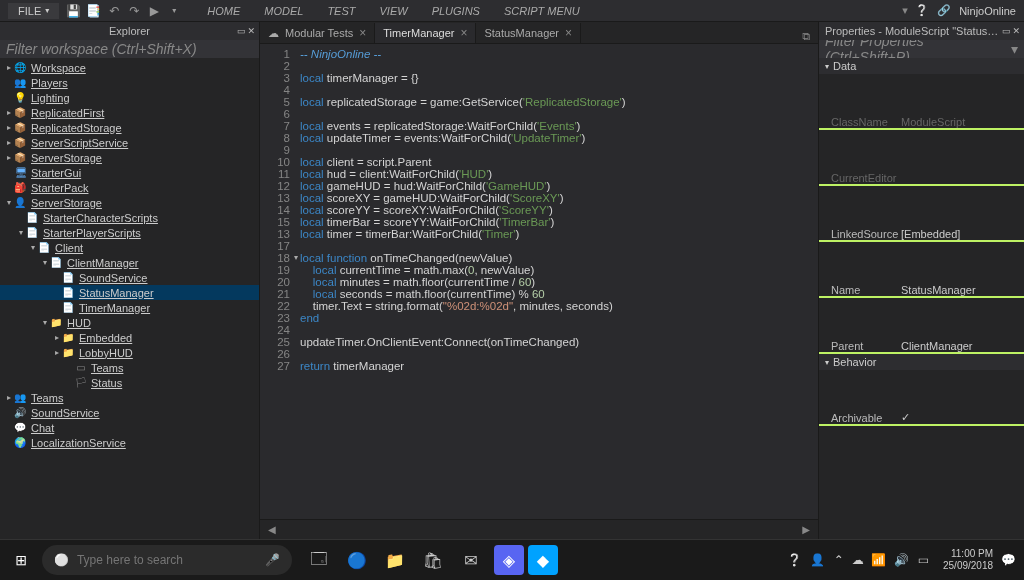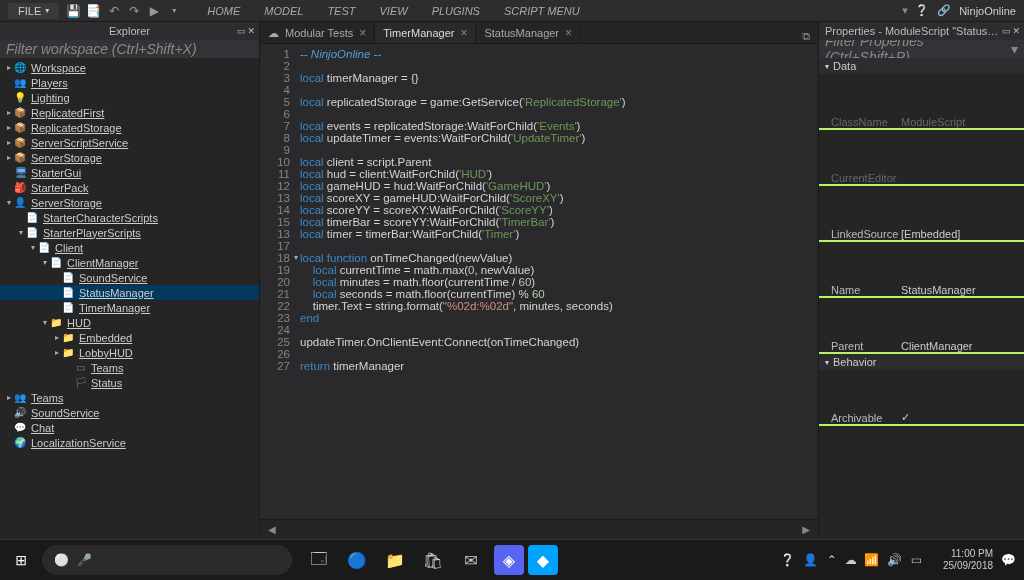--- a/index.html
+++ b/index.html
@@ -80,21 +80,21 @@
 
 
 .taskbar { height: 41px; background: #1a1a1a; display: flex; align-items: center; gap: 0; border-top: 1px solid #333; }
 .taskbar .start { width: 42px; height: 41px; display: flex; align-items: center; justify-content: center; color: #fff; font-size: 14px; }
 .taskbar .search-box { width: 250px; height: 30px; background: #2b2b2b; border-radius: 15px; display: flex; align-items: center; padding: 0 12px; gap: 8px; color: #999; font-size: 12px; margin-right: 4px; }
 .taskbar .search-box input { background: transparent; border: none; color: #ccc; flex: 1; outline: none; font-size: 12px; }
 .taskbar .task-icons { display: flex; align-items: center; gap: 0; margin-left: 4px; }
 .taskbar .task-icons .ticon { width: 38px; height: 41px; display: flex; align-items: center; justify-content: center; font-size: 16px; }
 .taskbar .tray { margin-left: auto; display: flex; align-items: center; gap: 8px; padding-right: 8px; color: #ccc; font-size: 10px; }
 .taskbar .tray .ticon { font-size: 12px; }
-.taskbar .clock { text-align: right; line-height: 12px; margin-left: 13px; }
+.taskbar .clock { text-align: right; line-height: 12px; margin-left: 6px; }
 
 ::-webkit-scrollbar { width: 12px; height: 12px; }
 ::-webkit-scrollbar-track { background: #1e1e1e; }
 ::-webkit-scrollbar-thumb { background: #424242; }
 </style>
 </head>
 <body>
 
 <div class="menubar">
   <div class="file-btn">
@@ -373,20 +373,21 @@
           <div class="val check">✓</div>
         </div>
       </div>
   </div>
 </div>
 
 <div class="taskbar">
   <div class="start">⊞</div>
   <div class="search-box">
     <span>⚪</span>
+    <input placeholder="Type here to search" style="">
     <span style="color:#999">🎤</span>
   </div>
   <div class="task-icons">
     <div class="ticon">🗔</div>
     <div class="ticon">🔵</div>
     <div class="ticon">📁</div>
     <div class="ticon">🛍</div>
     <div class="ticon">✉</div>
     <div class="ticon" style="background:#5865f2;color:#fff;width:30px;height:30px;border-radius:4px;margin:0 4px">◈</div>
     <div class="ticon" style="background:#00a2ff;color:#fff;width:30px;height:30px;border-radius:4px">◆</div>

